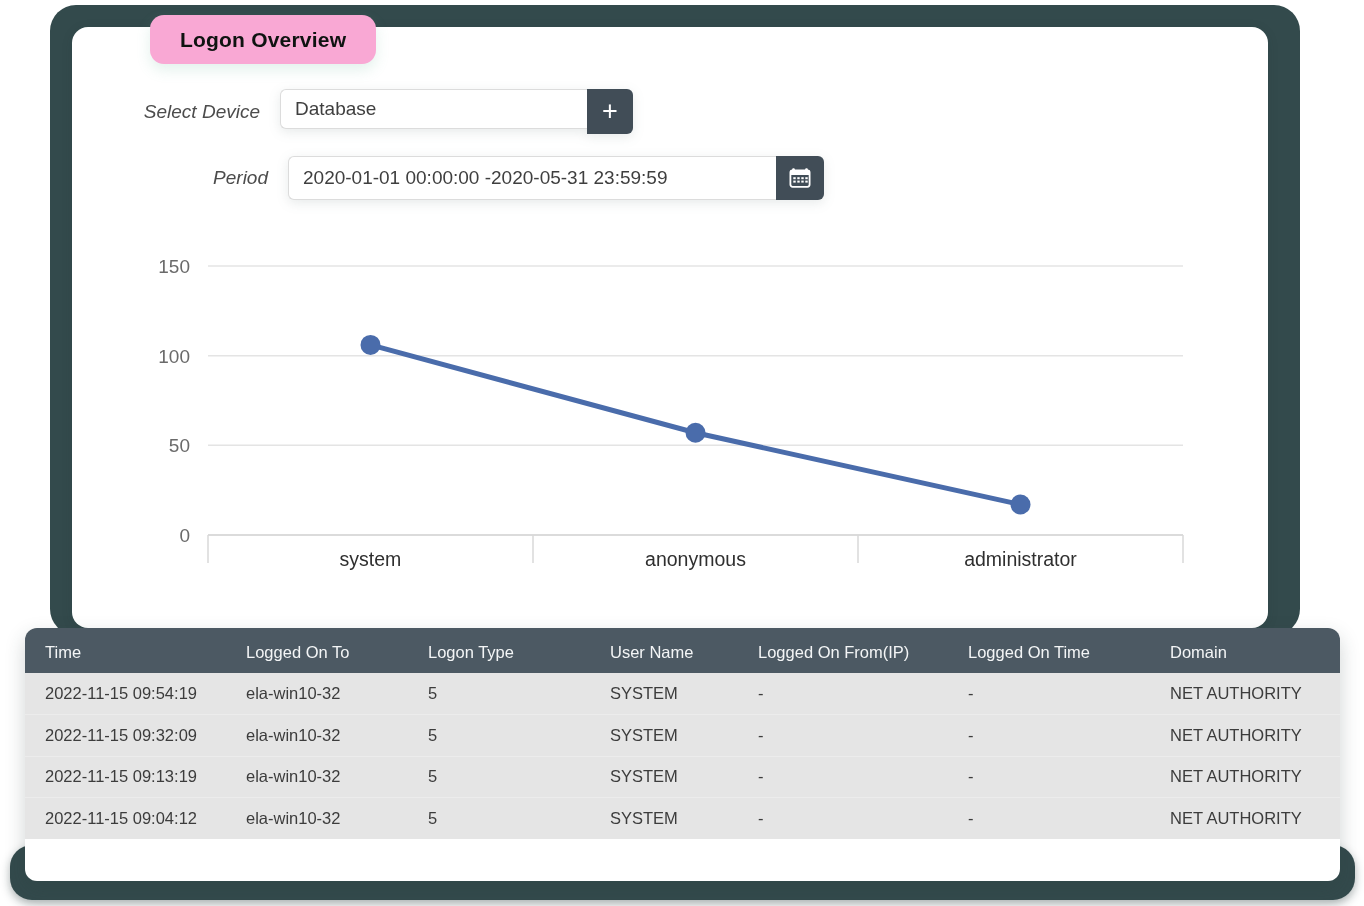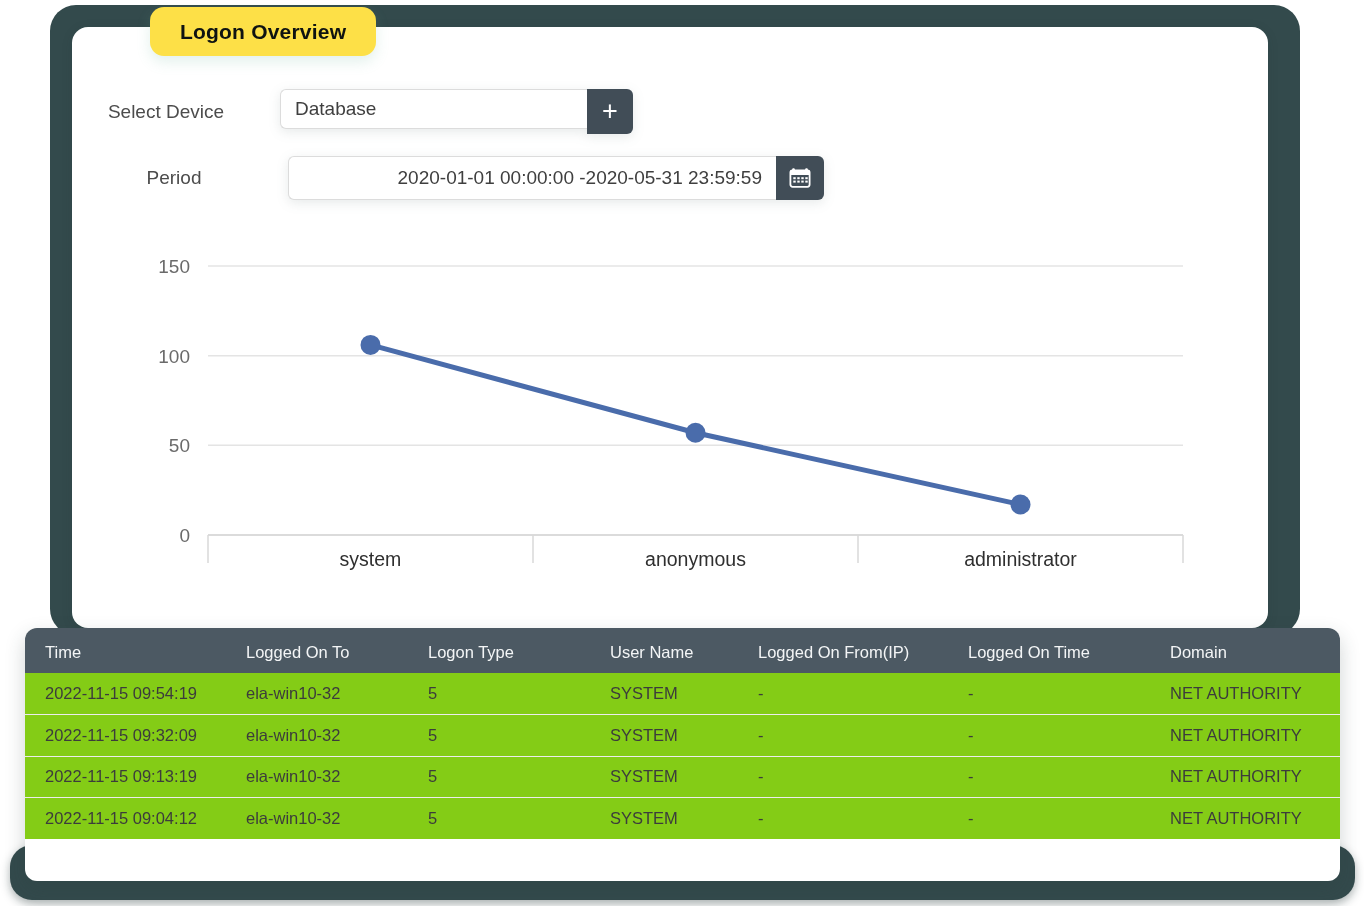--- a/index.html
+++ b/index.html
@@ -18,42 +18,42 @@
     box-shadow:0 4px 10px rgba(20,40,40,.35);
   }
   
   .card{
     position:absolute;left:72px;top:27px;width:1196px;height:601px;
     background:#ffffff;border-radius:16px;
     box-shadow:0 2px 12px rgba(30,50,50,.10);
   }
   
   .badge{
-    position:absolute;left:150px;top:7px;height:49px;padding:0 30px;
-    background:#fde047;border-radius:14px;
+    position:absolute;left:150px;top:15px;height:49px;padding:0 30px;
+    background:#f9a8d4;border-radius:14px;
     display:flex;align-items:center;justify-content:center;
     font-size:21px;font-weight:700;color:#0f1311;letter-spacing:.2px;
     box-shadow:0 6px 14px rgba(100,180,150,.18);
   }
   
   .form-row{position:absolute;display:flex;align-items:stretch;}
   .row-device{left:0;top:62px;height:45px;}
   .row-period{left:8px;top:129px;height:44px;}
   .form-label{
-    width:188px;text-align:center;align-self:center;
-    font-size:19px;color:#4c4c4c;flex:0 0 188px;
+    width:188px;text-align:right;align-self:center;
+    font-size:19px;color:#4c4c4c;flex:0 0 188px;font-style:italic;
   }
   .input-group{display:flex;margin-left:20px;filter:drop-shadow(0 3px 6px rgba(60,80,80,.12));}
   .text-input{
     border:1px solid #dcdcdc;border-right:none;background:#fff;
     border-radius:6px 0 0 6px;padding:0 14px;font-size:19px;color:#3f3f3f;
     font-family:"Liberation Sans", sans-serif;outline:none;box-sizing:border-box;
   }
   .device-input{width:307px;height:40px;}
-  .period-input{width:488px;height:44px;text-align:right;}
+  .period-input{width:488px;height:44px;}
   .dark-btn{
     background:#414d57;border:none;color:#ffffff;cursor:pointer;
     border-radius:0 6px 6px 0;display:flex;align-items:center;justify-content:center;
     padding:0;box-sizing:border-box;
   }
   .add-btn{width:46px;height:45px;font-size:27px;font-weight:400;line-height:1;}
   .cal-btn{width:48px;height:44px;}
   
   .chart-svg{position:absolute;left:68px;top:203px;width:1060px;height:350px;}
   .chart-svg text{font-family:"Liberation Sans", sans-serif;}
@@ -62,21 +62,21 @@
     position:absolute;left:25px;top:628px;width:1315px;height:253px;
     background:#ffffff;border-radius:12px;overflow:hidden;
     box-shadow:0 8px 20px rgba(40,60,60,.22);
   }
   .log-table{width:100%;border-collapse:collapse;table-layout:fixed;}
   .log-table thead tr{background:#4c5963;height:45px;}
   .log-table th{
     color:#f3f5f6;font-size:16.5px;font-weight:400;text-align:left;
     padding:4px 4px 0 20px;white-space:nowrap;overflow:hidden;margin-top:35px;
   }
-  .log-table tbody tr{height:41.5px;background:#84cc16;border-bottom:1px solid #ececec;}
+  .log-table tbody tr{height:41.5px;background:#e5e5e5;border-bottom:1px solid #ececec;}
   .log-table tbody tr:last-child{border-bottom:none;border-radius:8px;}
   .log-table td{
     color:#3c3c3c;font-size:16.5px;text-align:left;
     padding:0 4px 0 20px;white-space:nowrap;overflow:hidden;
   }
 </style>
 </head>
 <body>
 
 <div class="stage">

